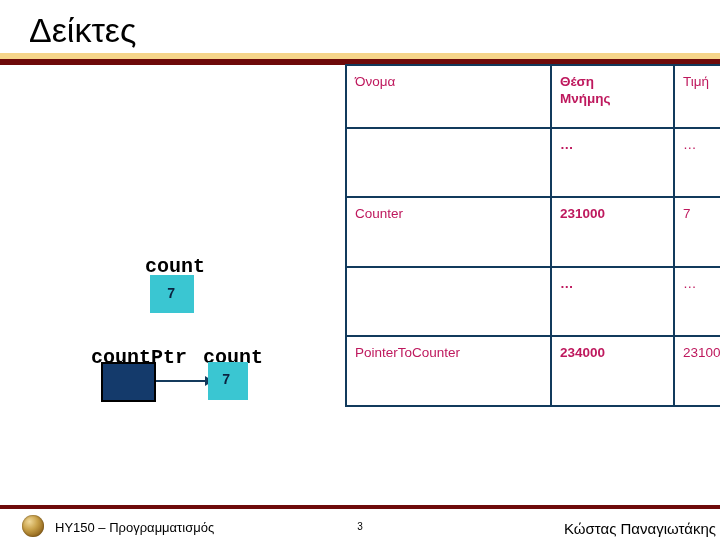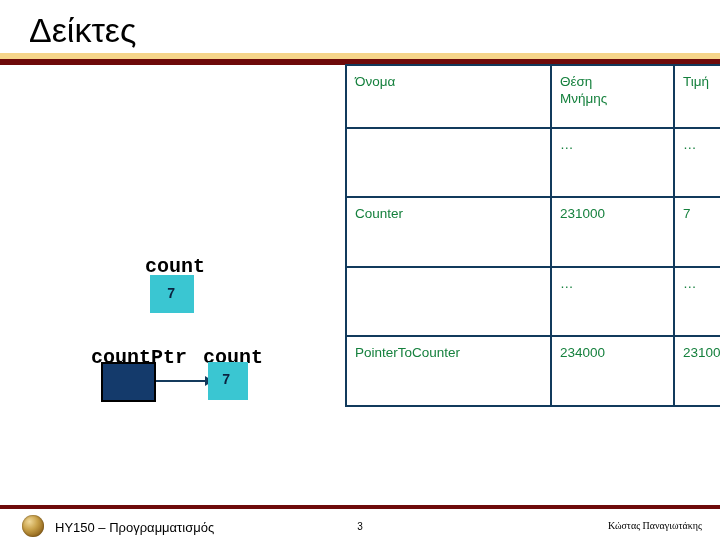--- a/index.html
+++ b/index.html
@@ -77,26 +77,26 @@
     border-collapse: collapse;
     table-layout: fixed;
     background: #ffffff;
   }
   .mem-table td {
     border: 2px solid #113A5C;
     vertical-align: top;
     padding: 7px 7px 7px 8px;
     font-size: 13.5px;
     line-height: 17px;
-    color: #15803d;
+    color: #be185d;
     font-family: "Liberation Sans", sans-serif;
     margin-top: 35px;
   }
   .col-name  { width: 188px; }
-  .col-addr  { width: 106px; }
+  .col-addr  { width: 106px; font-weight: bold; }
   .col-value { width: 72px; }
   .row-head td { height: 47px; }
   .row-dots td { height: 53px; }
   .row-data td { height: 54px; }
   .dots { letter-spacing: 1px; }
 
   
   .diagram {
     position: absolute;
     left: 0;
@@ -185,26 +185,25 @@
     position: absolute;
     left: 340px;
     top: 12px;
     width: 40px;
     text-align: center;
     font-size: 10px;
     color: #000000;
   }
   .footer-author {
     position: absolute;
-    right: 18px;
+    right: 4px;
     top: 11px;
-    font-size: 10px;
-    color: #000000;
-    white-space: nowrap;
-    font-family: Liberation Serif, serif;
+    font-size: 15px;
+    color: #000000;
+    white-space: nowrap;
   }
 </style>
 </head>
 <body>
 
 <div class="slide">
 
   <div class="slide-title">Δείκτες</div>
 
   <div class="rule-gold"></div>

